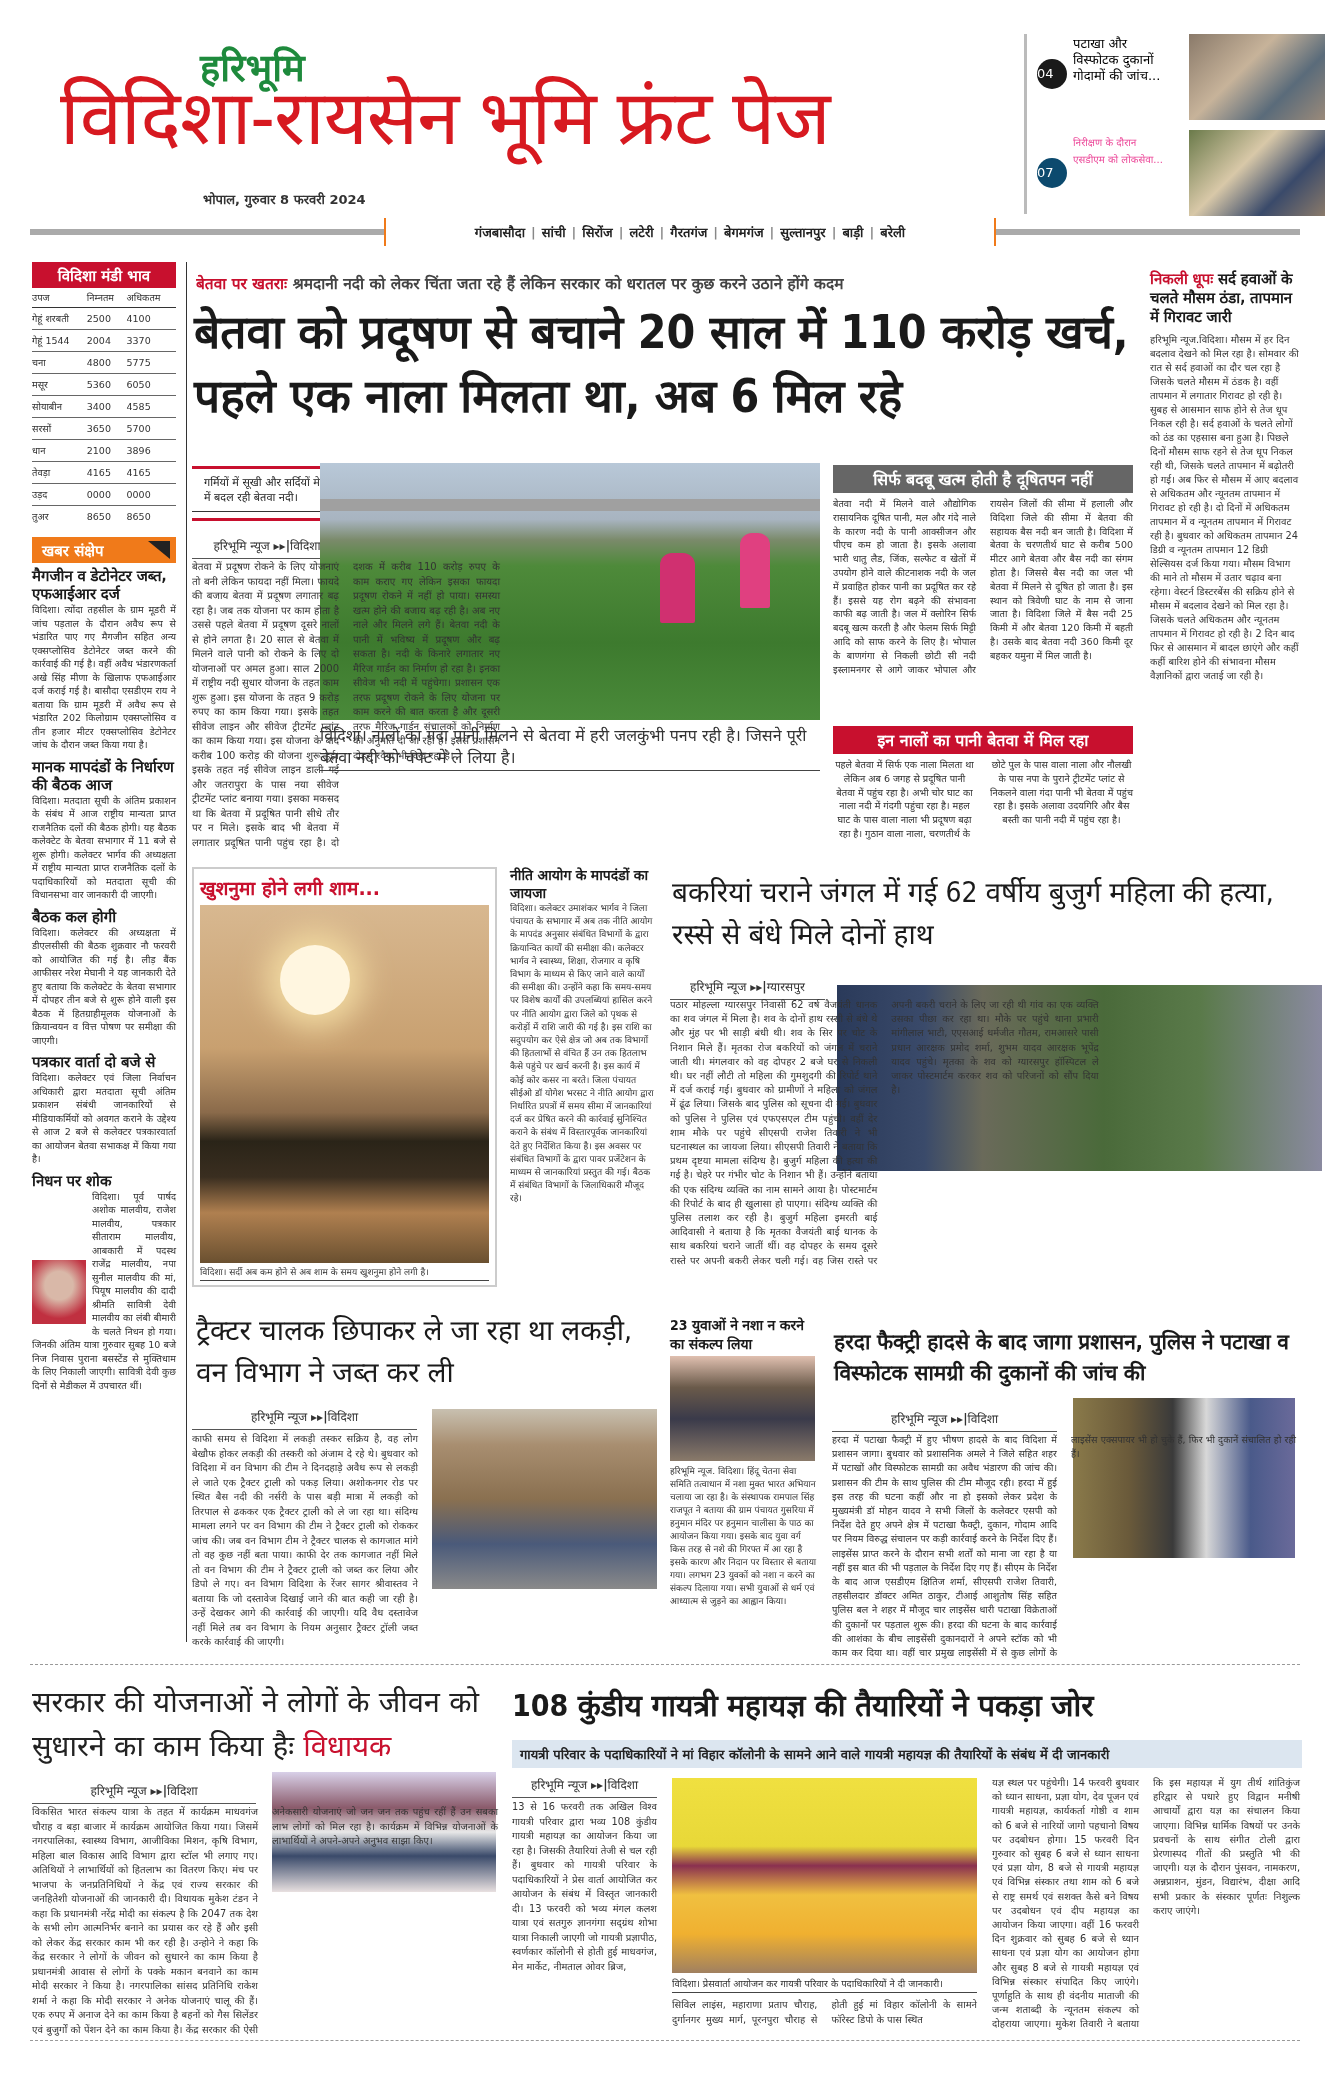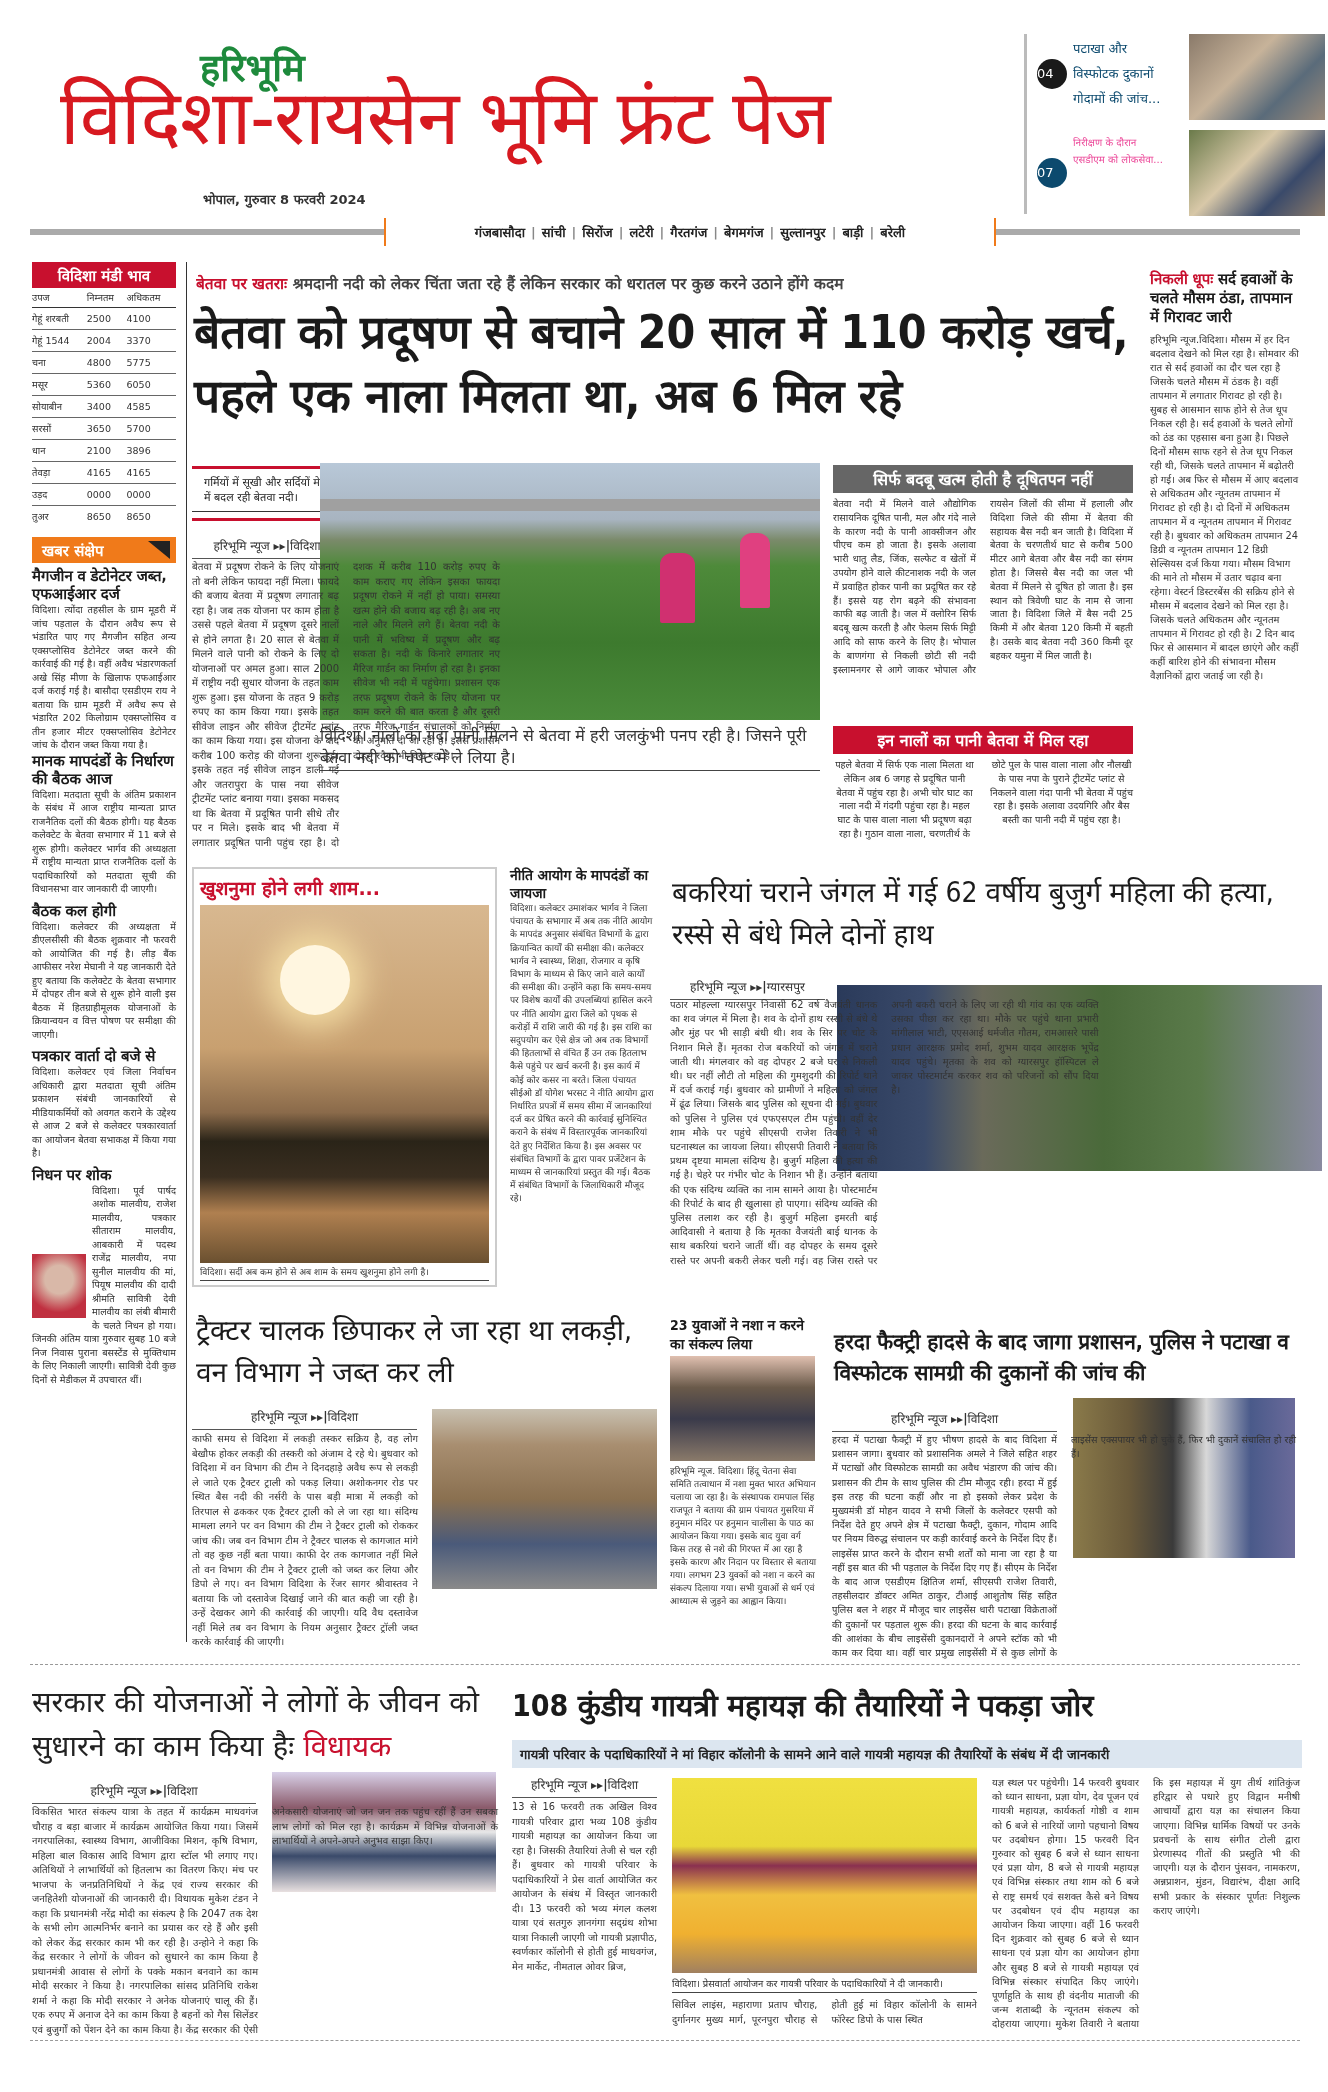--- a/index.html
+++ b/index.html
@@ -22,21 +22,21 @@
 
 <div class="abs" style="left:60px;top:40px;width:940px;height:175px">
   <div style="position:absolute;left:140px;top:0;font-size:38px;font-weight:bold;color:#1e8a3c;font-family:'DejaVu Sans',sans-serif">हरिभूमि</div>
   <div style="position:absolute;left:0;top:28px;font-size:76px;line-height:100px;color:#d71920;font-family:'DejaVu Sans Condensed','DejaVu Sans',sans-serif;letter-spacing:-1px;white-space:nowrap">विदिशा-रायसेन भूमि फ्रंट पेज</div>
   <div style="position:absolute;left:143px;top:150px;font-size:13px;font-weight:bold;color:#333">भोपाल, गुरुवार 8 फरवरी 2024</div>
 </div>
 
 <div class="abs" style="left:1024px;top:34px;width:270px;height:180px;border-left:3px solid #bbb">
   <div style="position:absolute;left:10px;top:0;width:260px;height:88px">
     <div style="position:absolute;left:0;top:25px;width:30px;height:30px;border-radius:50%;background:#1a1a1a;color:#fff;font-size:13px;line-height:30px">04</div>
-    <div style="position:absolute;left:36px;top:2px;width:90px;font-size:13px;line-height:25px;color:#0c4a6e">पटाखा और विस्फोटक दुकानों गोदामों की जांच...</div>
+    <div style="position:absolute;left:36px;top:2px;width:90px;font-size:13px;line-height:16px;color:#000000">पटाखा और विस्फोटक दुकानों गोदामों की जांच...</div>
     <div class="photo" style="position:absolute;left:152px;top:0;width:136px;height:86px;background:linear-gradient(135deg,#8a7a6a,#c7b39a 40%,#5a6b7a 70%,#9a8a7a)"></div>
   </div>
   <div style="position:absolute;left:10px;top:96px;width:260px;height:88px">
     <div style="position:absolute;left:0;top:28px;width:30px;height:30px;border-radius:50%;background:#0c4a6e;color:#fff;font-size:13px;text-align:left;line-height:30px">07</div>
     <div style="position:absolute;left:36px;top:4px;width:90px;font-size:10px;line-height:17px;color:#ec4899">निरीक्षण के दौरान एसडीएम को लोकसेवा...</div>
     <div class="photo" style="position:absolute;left:152px;top:0;width:136px;height:86px;background:linear-gradient(135deg,#6a7a4a,#d8c8a8 40%,#3a4a6a 70%,#8a7a6a)"></div>
   </div>
 </div>
 
 <div class="abs" style="left:30px;top:229px;width:1270px;height:6px;background:#aaa"></div>
@@ -127,21 +127,21 @@
 
 <div class="abs" style="left:32px;top:537px;width:144px">
   <div style="background:#f07a1a;color:#fff;font-weight:bold;font-size:15px;padding:3px 10px;position:relative">
     <span>खबर संक्षेप</span>
     <span style="position:absolute;right:6px;top:4px;width:0;height:0;border-left:22px solid transparent;border-top:18px solid #222"></span>
   </div>
   <div style="margin-top:4px">
     <div class="hd" style="font-size:15px;line-height:18px">मैगजीन व डेटोनेटर जब्त, एफआईआर दर्ज</div>
     <div class="txt" style="font-size:9.5px;line-height:13.5px">विदिशा। त्योंदा तहसील के ग्राम मूडरी में जांच पड़ताल के दौरान अवैध रूप से भंडारित पाए गए मैगजीन सहित अन्य एक्सप्लोसिव डेटोनेटर जब्त करने की कार्रवाई की गई है। वहीं अवैध भंडारणकर्ता अखे सिंह मीणा के खिलाफ एफआईआर दर्ज कराई गई है। बासौदा एसडीएम राय ने बताया कि ग्राम मूडरी में अवैध रूप से भंडारित 202 किलोग्राम एक्सप्लोसिव व तीन हजार मीटर एक्सप्लोसिव डेटोनेटर जांच के दौरान जब्त किया गया है।</div>
   </div>
-  <div style="">
+  <div style="margin-top:6px">
     <div class="hd" style="font-size:15px;line-height:18px">मानक मापदंडों के निर्धारण की बैठक आज</div>
     <div class="txt" style="font-size:9.5px;line-height:13.5px">विदिशा। मतदाता सूची के अंतिम प्रकाशन के संबंध में आज राष्ट्रीय मान्यता प्राप्त राजनैतिक दलों की बैठक होगी। यह बैठक कलेक्टेट के बेतवा सभागार में 11 बजे से शुरू होगी। कलेक्टर भार्गव की अध्यक्षता में राष्ट्रीय मान्यता प्राप्त राजनैतिक दलों के पदाधिकारियों को मतदाता सूची की विधानसभा वार जानकारी दी जाएगी।</div>
   </div>
   <div style="margin-top:6px">
     <div class="hd" style="font-size:15px;line-height:18px">बैठक कल होगी</div>
     <div class="txt" style="font-size:9.5px;line-height:13.5px">विदिशा। कलेक्टर की अध्यक्षता में डीएलसीसी की बैठक शुक्रवार नौ फरवरी को आयोजित की गई है। लीड़ बैंक आफीसर नरेश मेघानी ने यह जानकारी देते हुए बताया कि कलेक्टेट के बेतवा सभागार में दोपहर तीन बजे से शुरू होने वाली इस बैठक में हितग्राहीमूलक योजनाओं के क्रियान्वयन व वित्त पोषण पर समीक्षा की जाएगी।</div>
   </div>
   <div style="margin-top:6px">
     <div class="hd" style="font-size:15px;line-height:18px">पत्रकार वार्ता दो बजे से</div>
     <div class="txt" style="font-size:9.5px;line-height:13.5px">विदिशा। कलेक्टर एवं जिला निर्वाचन अधिकारी द्वारा मतदाता सूची अंतिम प्रकाशन संबंधी जानकारियों से मीडियाकर्मियों को अवगत कराने के उद्देश्य से आज 2 बजे से कलेक्टर पत्रकारवार्ता का आयोजन बेतवा सभाकक्ष में किया गया है।</div>

